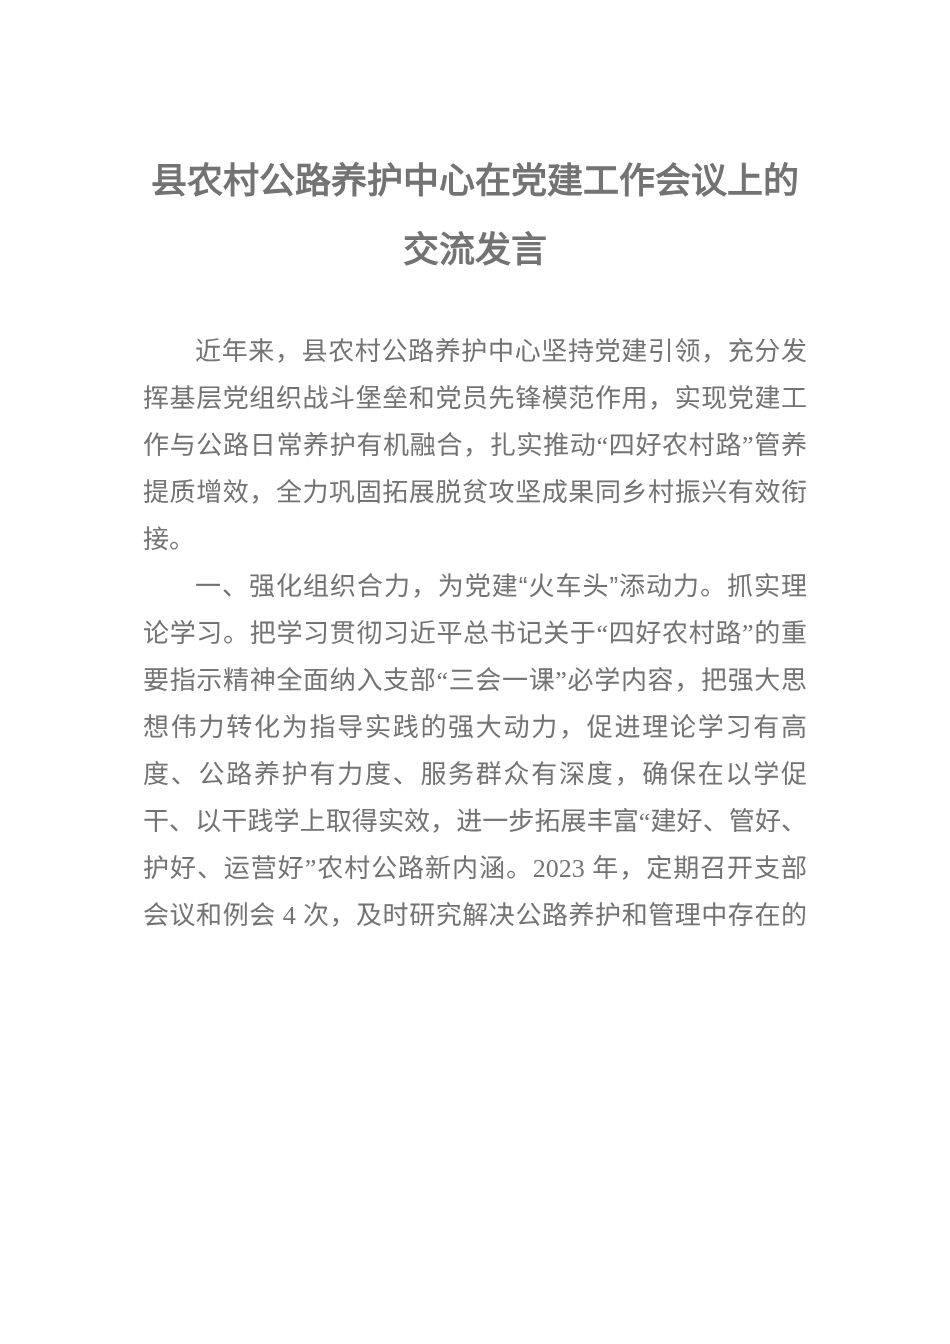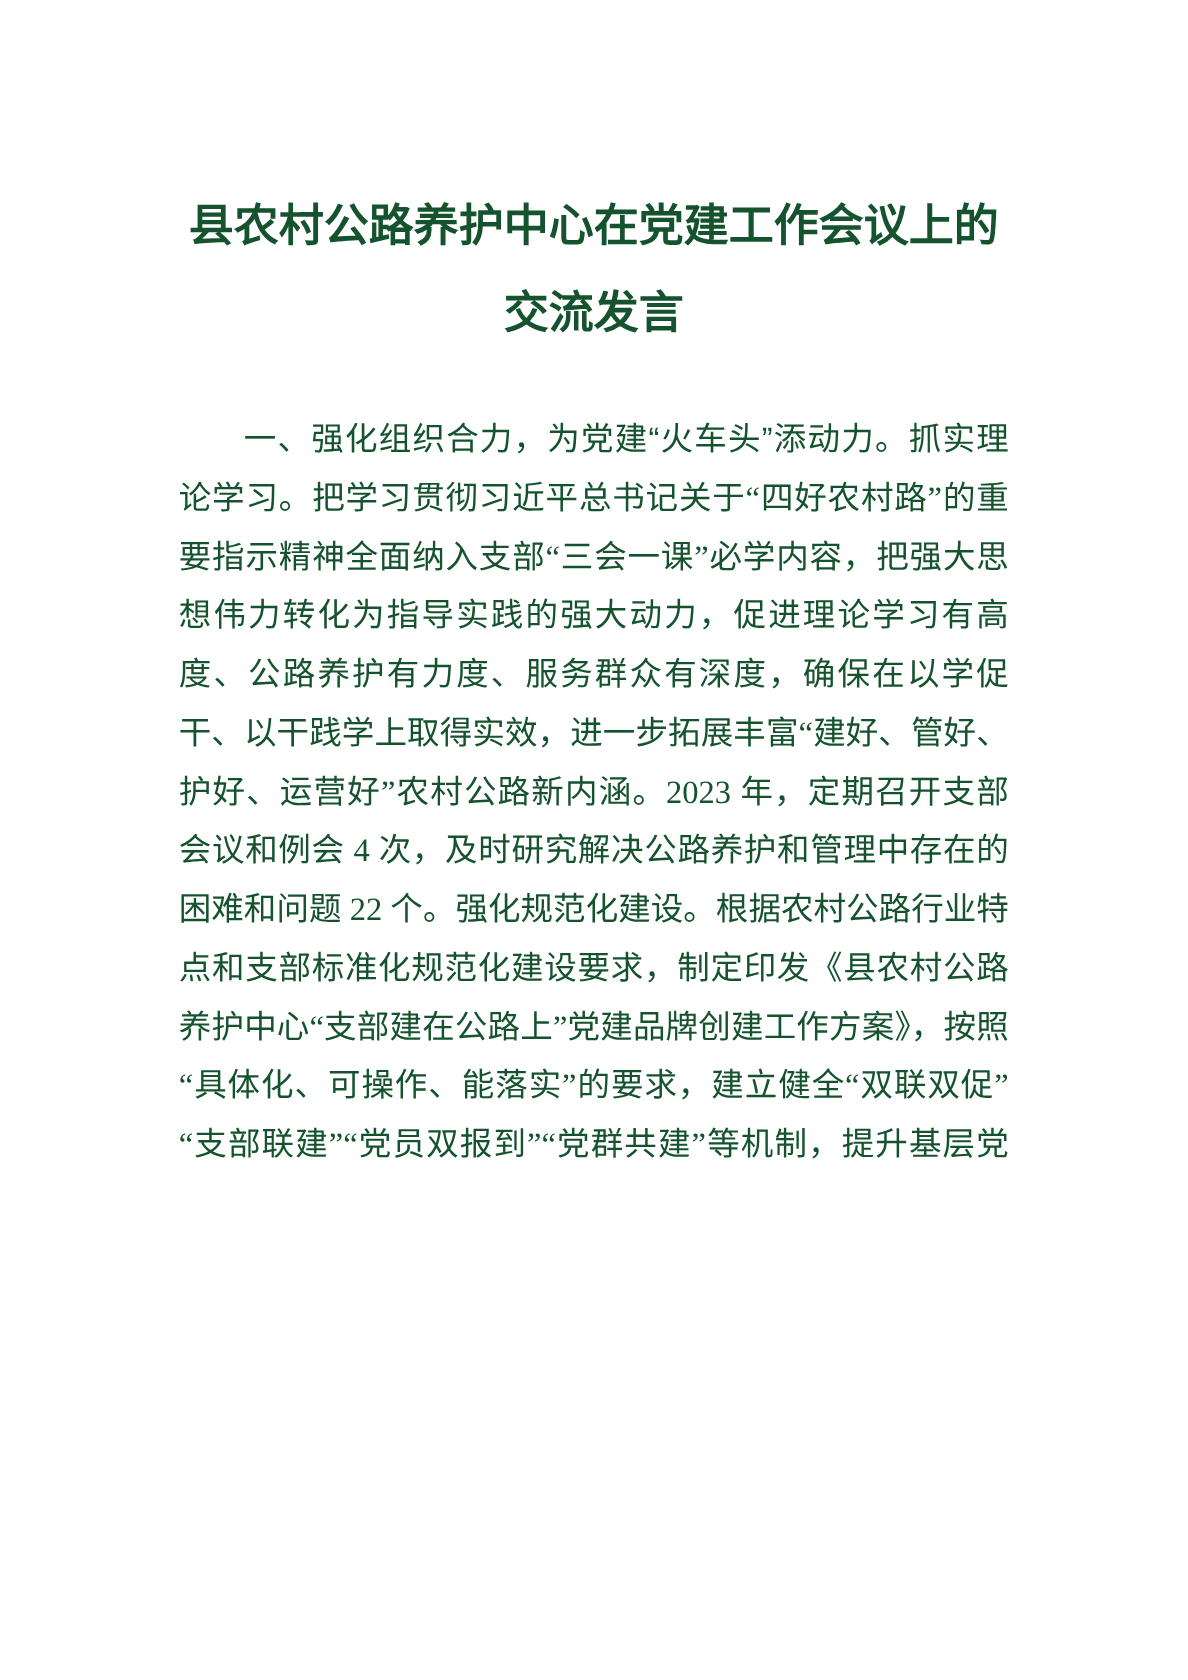--- a/index.html
+++ b/index.html
@@ -5,21 +5,21 @@
   html, body {
     margin: 0;
     padding: 0;
     background: #ffffff;
   }
   .page {
     position: relative;
     width: 950px;
     height: 944px;
     background: #ffffff;
-    color: #14532d;
+    color: #737373;
     overflow: hidden;
   }
   .content {
     position: absolute;
     left: 143px;
     top: 147px;
     width: 664px;
   }
   .doc-title {
     margin: 0 0 43px 0;
@@ -49,17 +49,18 @@
   }
 </style>
 </head>
 <body>
 
 <div class="page">
   <div class="content">
 
     <h1 class="doc-title">县农村公路养护中心在党建工作会议上的交流发言</h1>
 
+    <p class="doc-para"><span class="run-regular">近年来，县农村公路养护中心坚持党建引领，充分发挥基层党组织战斗堡垒和党员先锋模范作用，实现党建工作与公路日常养护有机融合，扎实推动“四好农村路”管养提质增效，全力巩固拓展脱贫攻坚成果同乡村振兴有效衔接。</span></p>
 
     <p class="doc-para"><span class="run-heading">一、强化组织合力，为党建“火车头”添动力。</span><span class="run-regular">抓实理论学习。把学习贯彻习近平总书记关于“四好农村路”的重要指示精神全面纳入支部“三会一课”必学内容，把强大思想伟力转化为指导实践的强大动力，促进理论学习有高度、公路养护有力度、服务群众有深度，确保在以学促干、以干践学上取得实效，进一步拓展丰富“建好、管好、护好、运营好”农村公路新内涵。2023 年，定期召开支部会议和例会 4 次，及时研究解决公路养护和管理中存在的困难和问题 22 个。强化规范化建设。根据农村公路行业特点和支部标准化规范化建设要求，制定印发《县农村公路养护中心“支部建在公路上”党建品牌创建工作方案》，按照“具体化、可操作、能落实”的要求，建立健全“双联双促”“支部联建”“党员双报到”“党群共建”等机制，提升基层党建工作水平。截至目前，打造市级标准化规范化建设示范党支部 1 个，建设标准化党员活动室 1 个，完善工作制度流程 40 余项，打造党建业务融合示范乡镇 3 个、示范村 3 个。优化考</span></p>
 
   </div>
 </div>
 
 </body></html>

